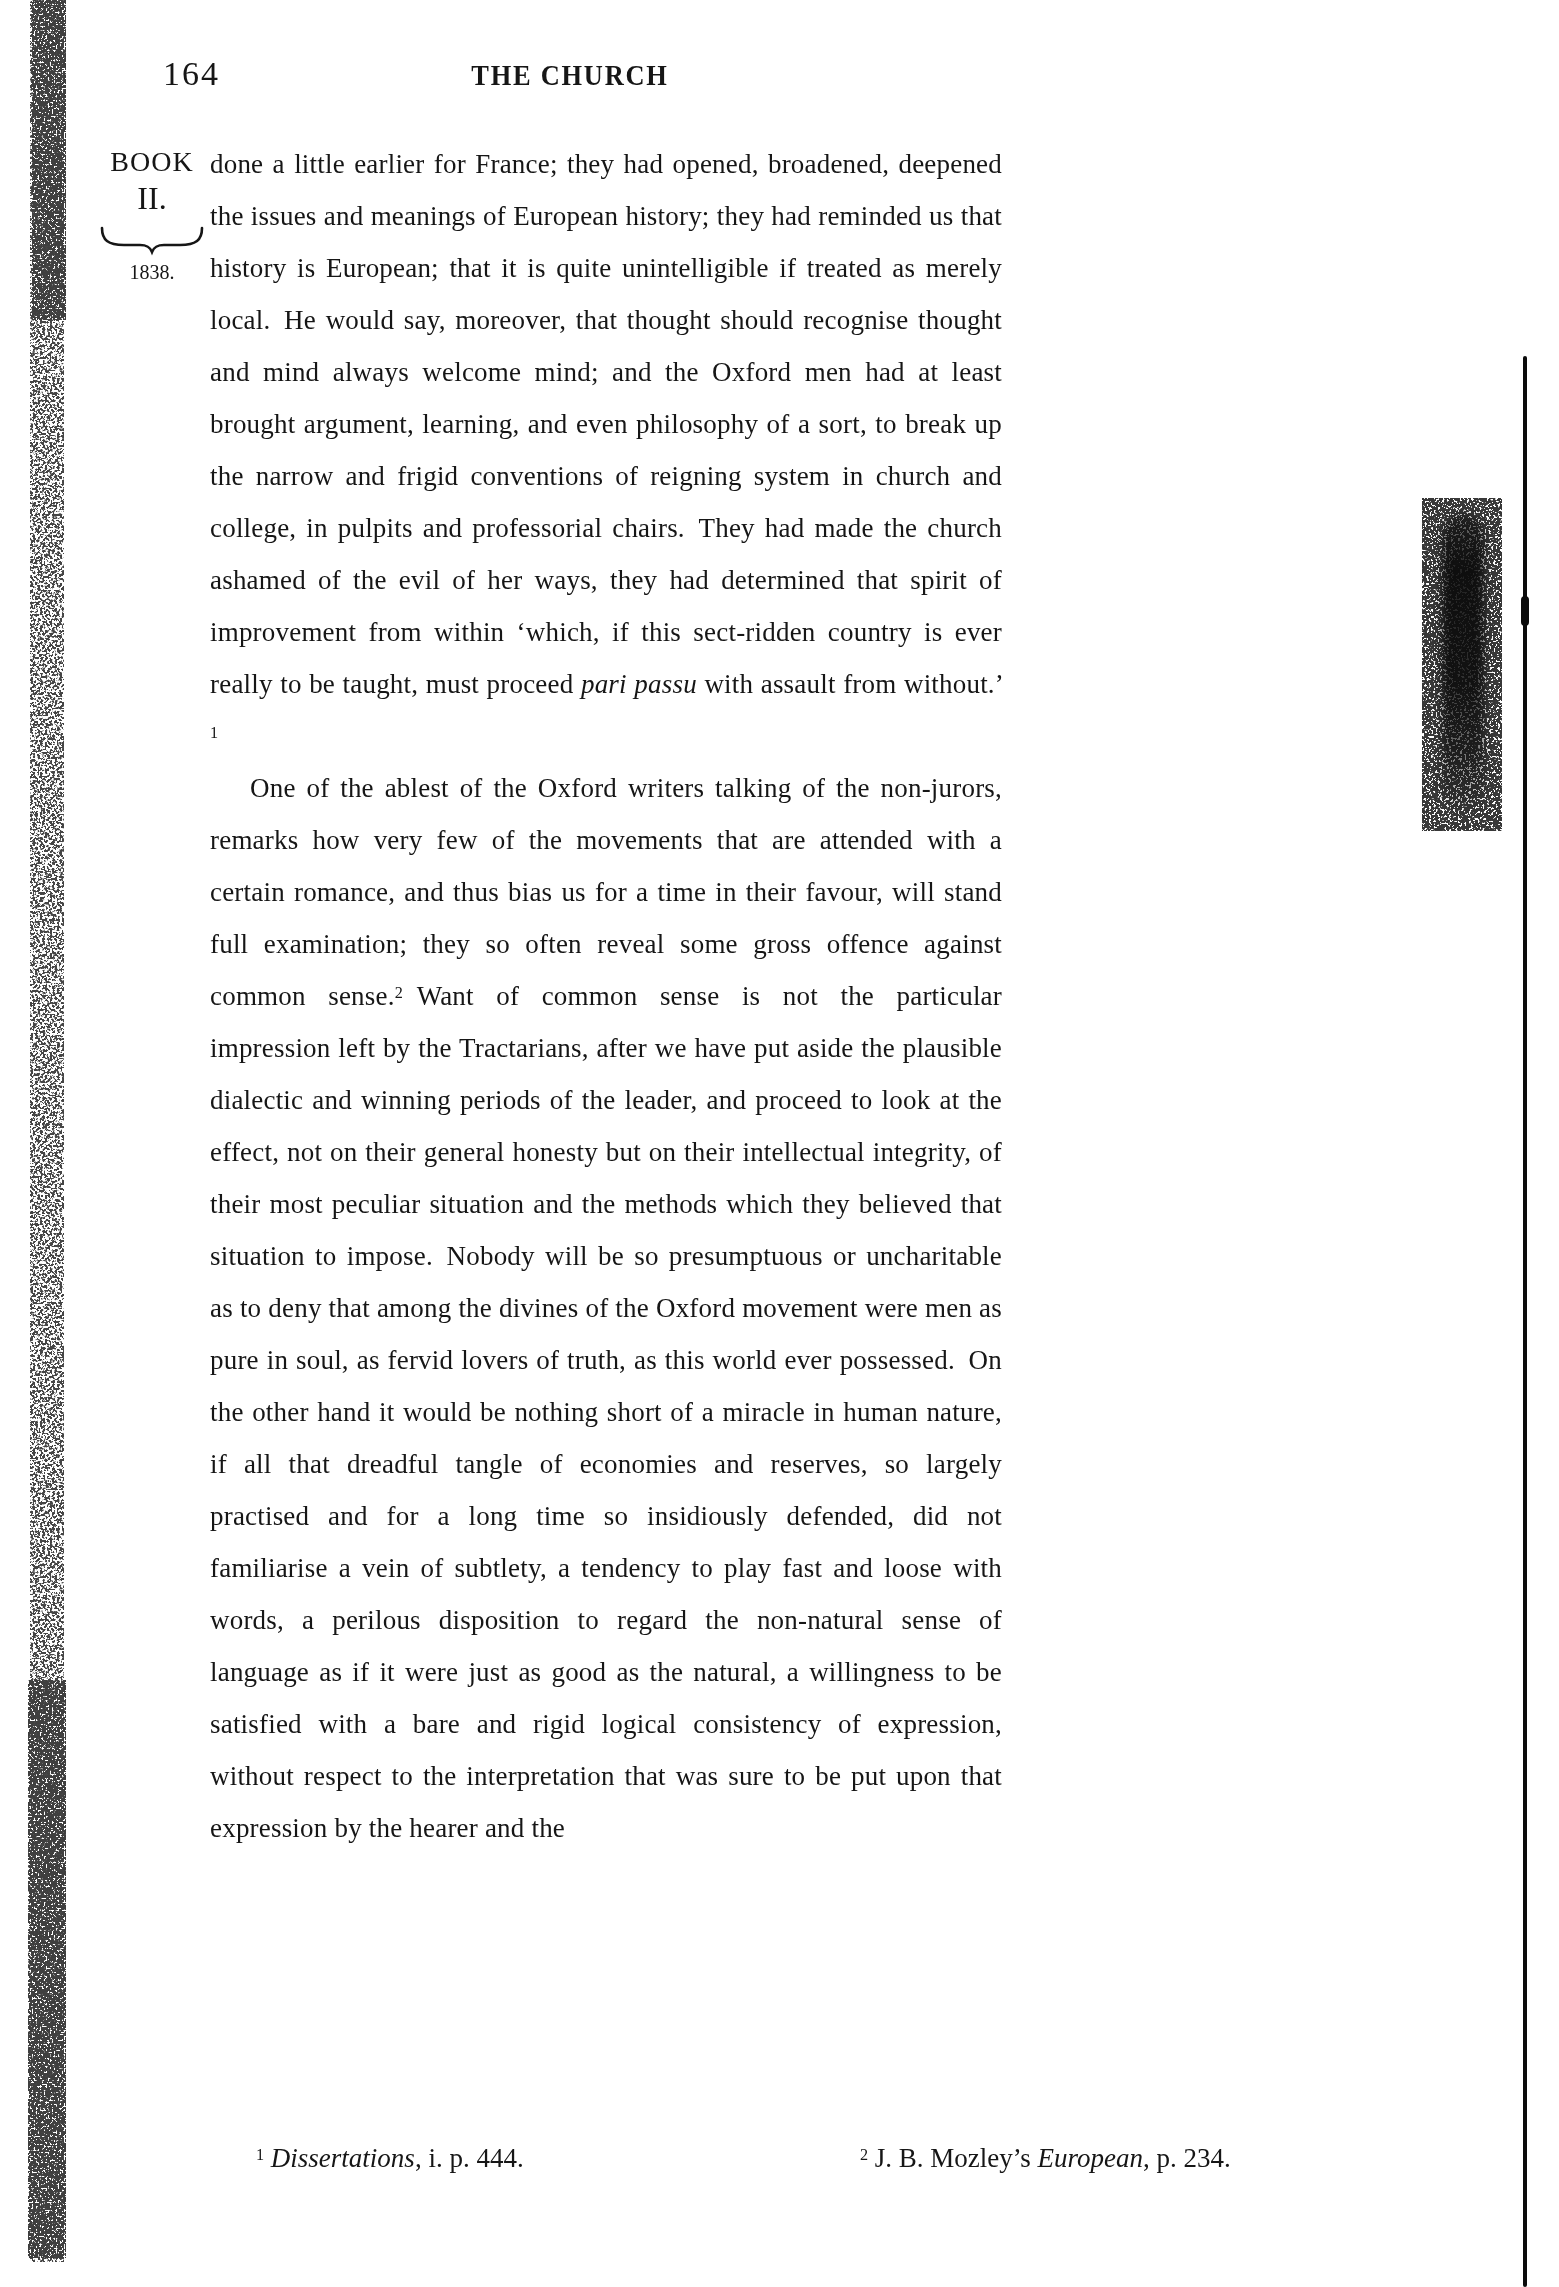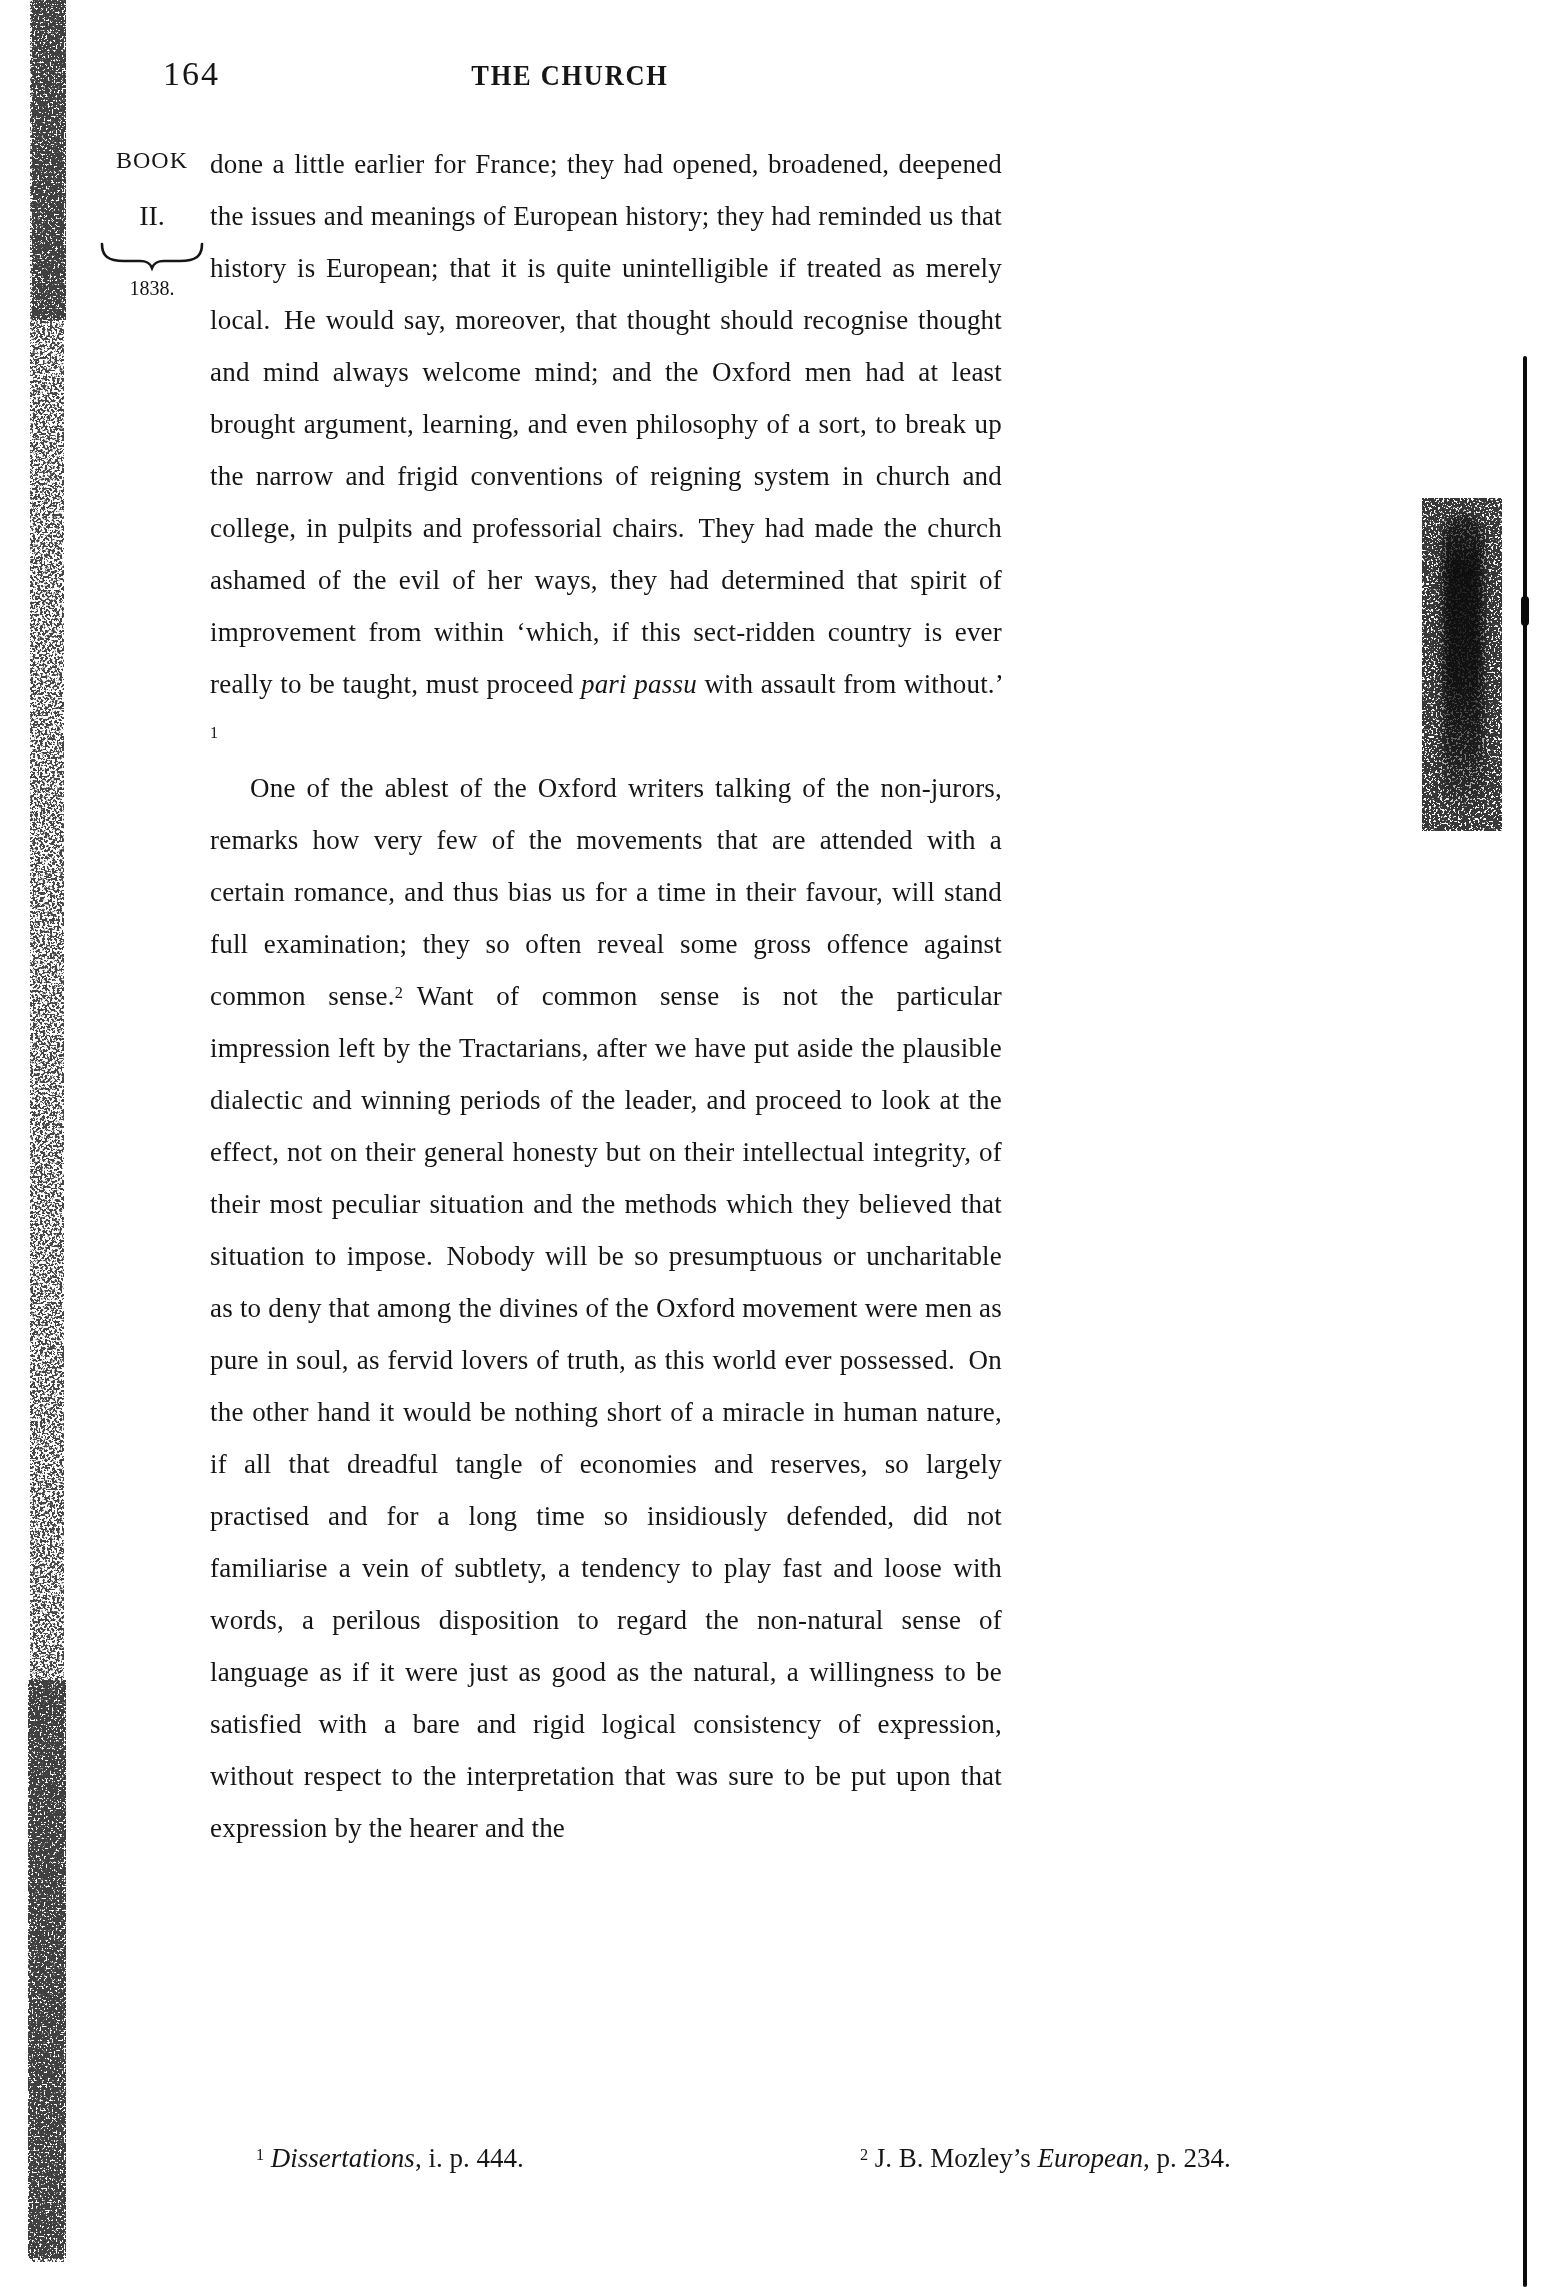--- a/index.html
+++ b/index.html
@@ -18,22 +18,22 @@
     font-size:34px;letter-spacing:2px;
   }
   .running-title{
     position:absolute;left:420px;top:58px;width:300px;
     text-align:center;font-size:30px;font-weight:700;letter-spacing:2px;
     transform:scaleX(0.88);transform-origin:center;
     white-space:nowrap;
   }
   
   .margin-note{position:absolute;left:96px;top:148px;width:112px;text-align:center;}
-  .mn-book{font-size:24px;letter-spacing:1px;line-height:1;}
-  .mn-numeral{font-size:28px;line-height:1;margin-top:30px;}
+  .mn-book{font-size:28px;letter-spacing:1px;line-height:1;}
+  .mn-numeral{font-size:32px;line-height:1;margin-top:6px;}
   .mn-brace{display:block;margin:10px auto 0 auto;}
   .mn-year{font-size:20px;line-height:1;margin-top:6px;}
   
   .body-text{
     position:absolute;left:210px;top:138px;width:792px;
     font-size:27px;line-height:52px;
     text-align:justify;
     letter-spacing:0.2px;
   }
   .body-text p{margin:0;padding:0;}

